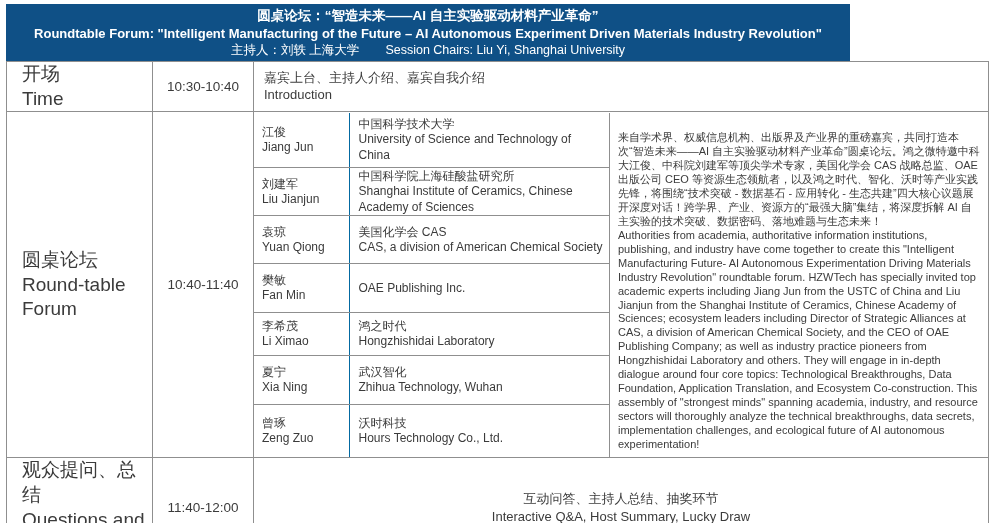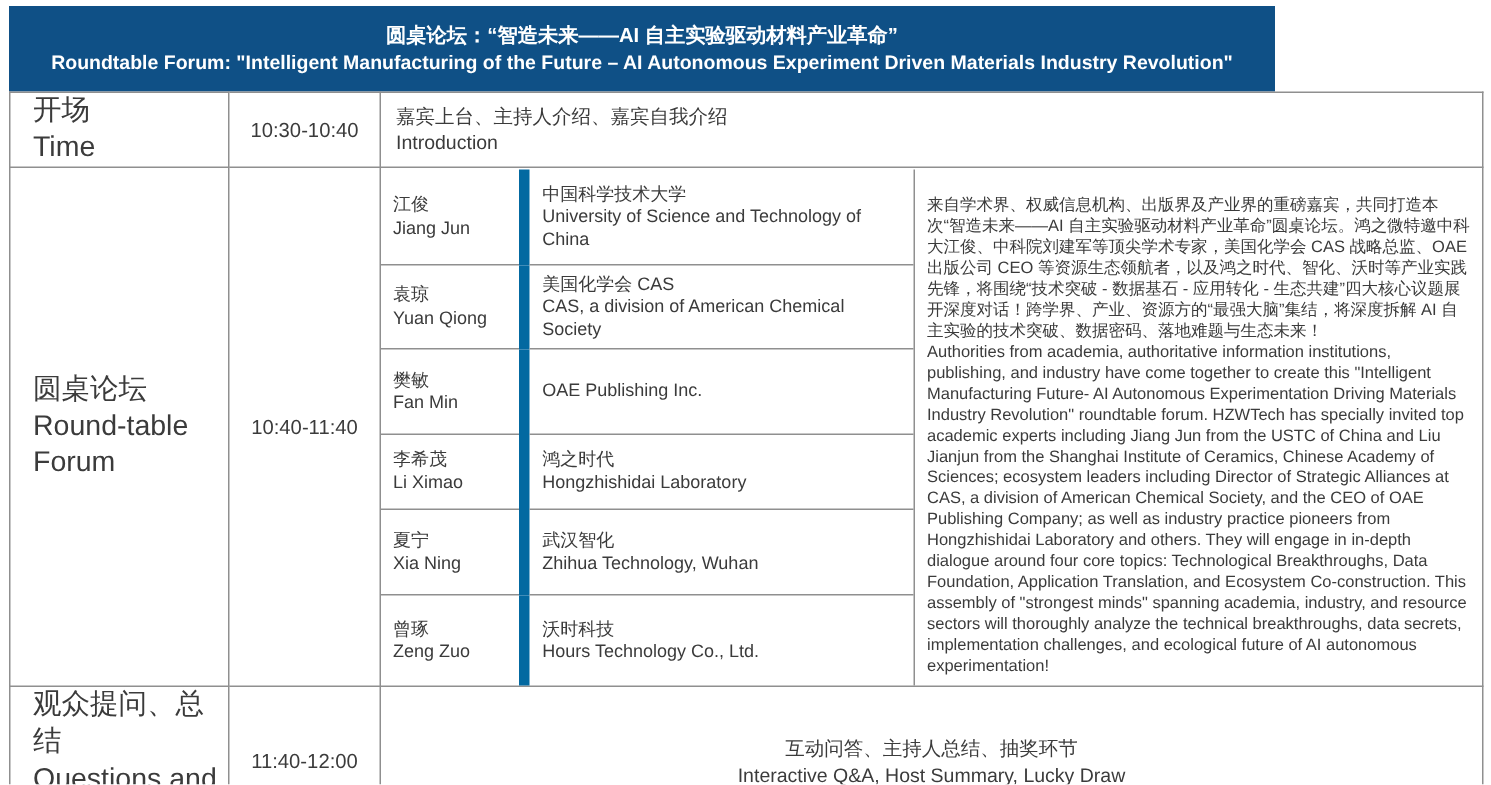--- a/index.html
+++ b/index.html
@@ -35,36 +35,39 @@
 
   
   td.rt-cell { padding:0; vertical-align:top; }
   .rt-flex { display:flex; height:344px; }
   table.speakers { border-collapse:collapse; table-layout:fixed; width:355px; flex:0 0 355px; }
   table.speakers col.s-name { width:95px; }
   table.speakers col.s-org  { width:260px; }
   table.speakers td { border-bottom:1px solid #8F8F8F; vertical-align:middle;
     font-size:12px; line-height:1.28; }
   table.speakers tr:last-child td { border-bottom:none; }
-  td.sp-name { padding-left:8px; border-right:7px solid #0369a1; }
+  td.sp-name { padding-left:8px; border-right:1px solid #0369a1; }
   td.sp-org  { padding-left:9px; padding-right:4px;margin-left:44px; }
   .h0 td{height:55px;} .h1 td{height:48px;} .h2 td{height:48px;} .h3 td{height:49px;}
   .h4 td{height:43px;} .h5 td{height:49px;} .h6 td{height:52px;}
 
   .descr { flex:1 1 auto; border-left:1px solid #8F8F8F; padding:18px 7px 4px 8px;
     font-size:11px; line-height:1.27; overflow:hidden; }
 </style>
 </head>
 <body>
 
 <div class="page">
 
   <div class="banner">
     <div class="t1">圆桌论坛：“智造未来——AI 自主实验驱动材料产业革命”</div>
     <div class="t2">Roundtable Forum: "Intelligent Manufacturing of the Future – AI Autonomous Experiment Driven Materials Industry Revolution"</div>
+    <div class="t3">
+      <span>主持人：刘轶  上海大学</span><span class="gap">Session Chairs: Liu Yi, Shanghai University</span>
+    </div>
   </div>
 
   <table class="agenda">
     <colgroup>
         <col class="c-phase">
         <col class="c-time">
         <col class="c-main">
       </colgroup>
     <tbody>
 
@@ -96,20 +99,30 @@
                 </colgroup>
               <tbody>
                 <tr class="h0">
                   <td class="sp-name">
                     <div>江俊</div>
                     <div>Jiang Jun</div>
                   </td>
                   <td class="sp-org">
                     <div>中国科学技术大学</div>
                     <div>University of Science and Technology of China</div>
+                  </td>
+                </tr>
+                <tr class="h1">
+                  <td class="sp-name">
+                    <div>刘建军</div>
+                    <div>Liu Jianjun</div>
+                  </td>
+                  <td class="sp-org">
+                    <div>中国科学院上海硅酸盐研究所</div>
+                    <div>Shanghai Institute of Ceramics, Chinese Academy of Sciences</div>
                   </td>
                 </tr>
                 <tr class="h2">
                   <td class="sp-name">
                     <div>袁琼</div>
                     <div>Yuan Qiong</div>
                   </td>
                   <td class="sp-org">
                     <div>美国化学会 CAS</div>
                     <div>CAS, a division of American Chemical Society</div>

